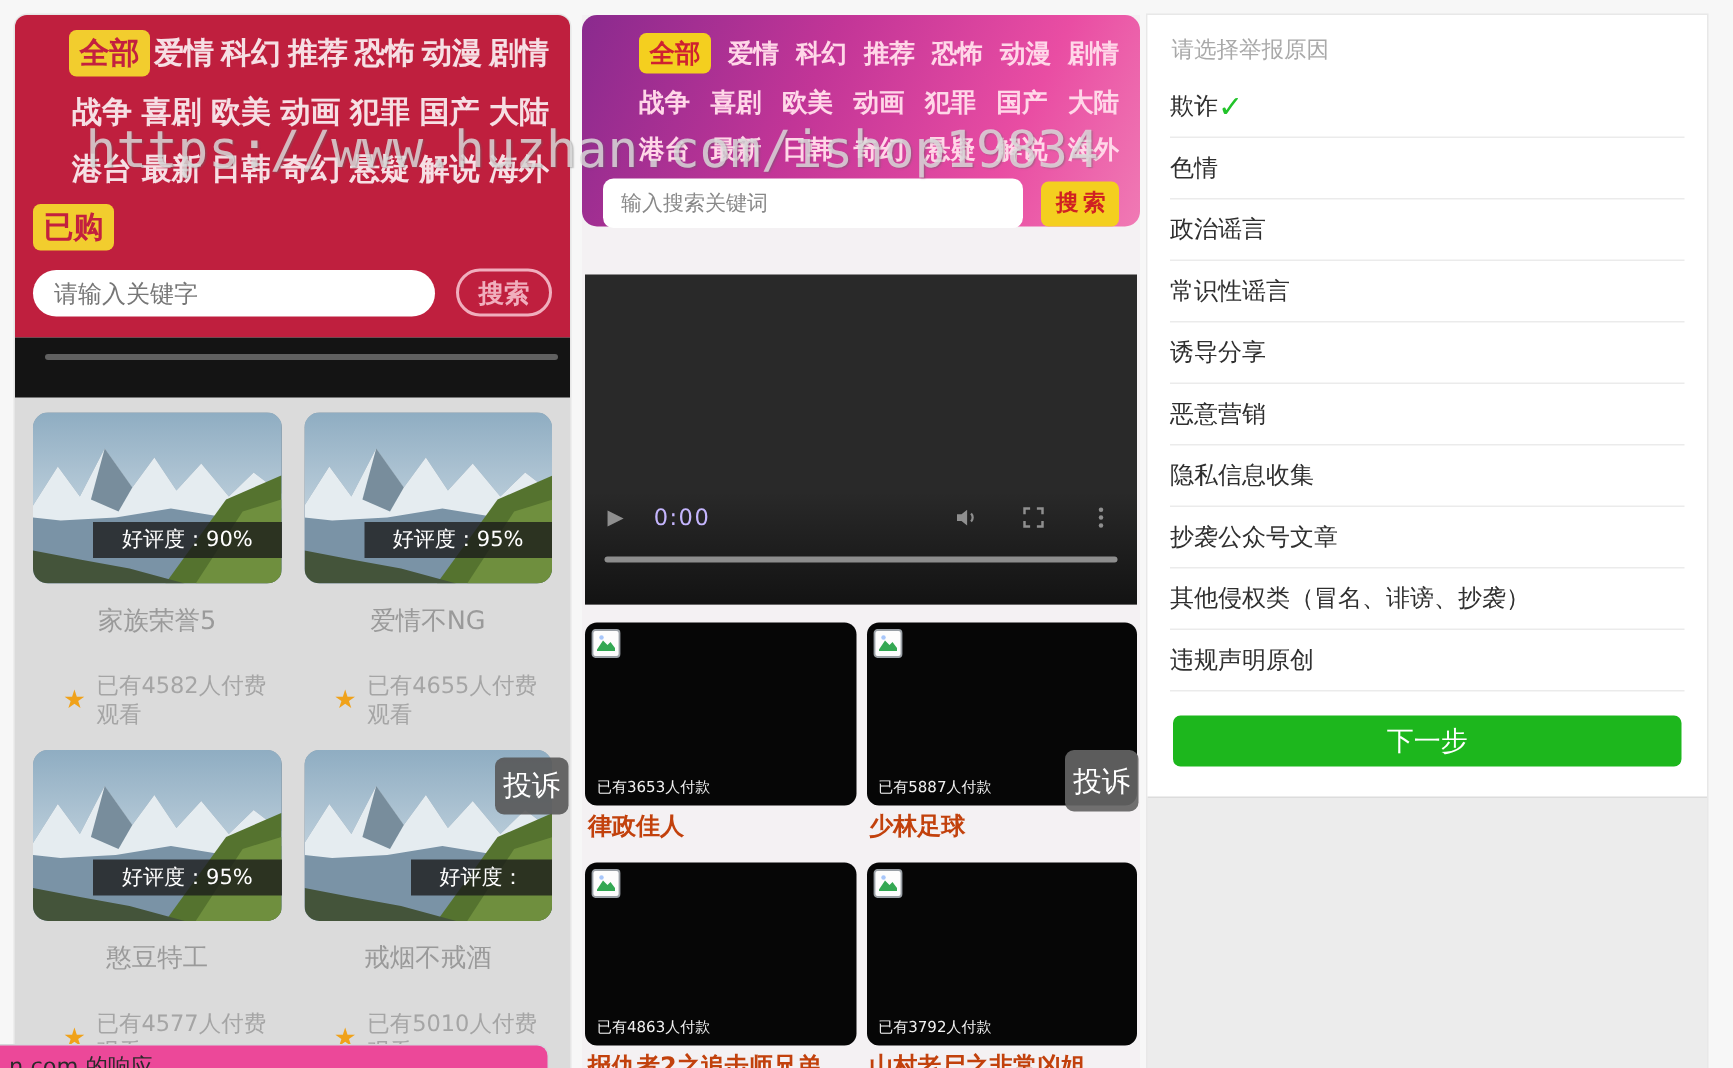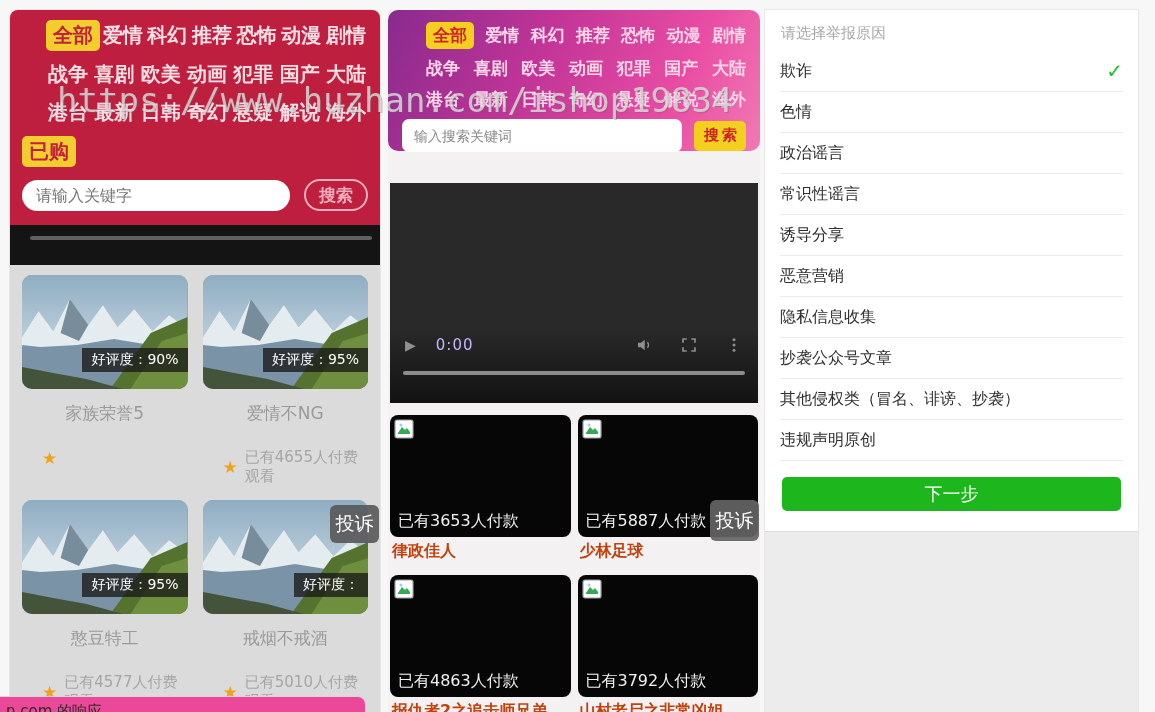--- a/index.html
+++ b/index.html
@@ -19,21 +19,21 @@
   .lp-input { flex:1; height:31px; border:none; border-radius:16px; background:#fff; font-size:16px; color:#555; padding:0 14px; outline:none; }
   .lp-input::placeholder { color:#777; }
   .lp-search-btn { width:64px; height:32px; margin-left:14px; background:transparent; border:2px solid #f0aebd; border-radius:16px; color:#f0aebd; font-size:17px; font-weight:bold; cursor:pointer; }
 
   .lp-player { height:40px; background:#141414; position:relative; }
   .lp-player-line { position:absolute; left:20px; right:8px; top:11px; height:4px; border-radius:2px; background:#606060; }
 
   .lp-cards { padding:10px 12px 0; display:grid; grid-template-columns:1fr 1fr; column-gap:15px; }
   .thumb { position:relative; height:114px; border-radius:10px; overflow:hidden; background:#8da0ae; }
   .thumb svg { position:absolute; left:0; top:0; width:100%; height:100%; }
-  .rating-badge { position:absolute; right:0; bottom:17px; background:rgba(25,25,25,.78); color:#fff; font-size:14px; padding:3px 9px; white-space:nowrap; z-index:2; }
+  .rating-badge { position:absolute; right:0; bottom:17px; background:rgba(25,25,25,.78); color:#fff; font-size:14px; padding:3px 19px; white-space:nowrap; z-index:2; }
   .lp-title { text-align:center; color:#9a9a9a; font-size:17px; margin-top:13px; height:22px; overflow:hidden; }
   .lp-paid { margin:24px 0 14px; padding-left:20px; color:#a5a5a5; font-size:15px; display:flex; align-items:center; gap:7px; }
   .star { color:#f0a21a; font-size:17px; }
 
   .complaint-btn { position:absolute; width:49px; height:38px; background:rgba(88,88,88,.9); color:#fff; font-size:19px; display:flex; align-items:center; justify-content:center; border-radius:6px; z-index:5; cursor:pointer; }
   #lp-complaint { right:1px; top:495px; }
   #mp-complaint { right:1px; top:490px; height:41px; background:rgba(100,100,100,.92); }
 
   
   #middle-panel { left:388px; width:372px; height:702px; background:#f4f1f3; }
@@ -51,28 +51,28 @@
   .mp-controls { position:absolute; left:0; right:0; top:148px; height:28px; display:flex; align-items:center; padding:0 15px; z-index:2; }
   .play-icon { font-size:14px; color:#8f8f8f; cursor:pointer; }
   .time { margin-left:20px; font-size:15px; color:#c4b5fd; letter-spacing:1px; }
   .spacer { flex:1; }
   .ctl { width:18px; height:18px; margin-left:27px; cursor:pointer; }
   .mp-progress { position:absolute; left:13px; right:13px; top:188px; height:4px; border-radius:2px; background:#8d8d8d; z-index:2; cursor:pointer; }
 
   .mp-cards { position:absolute; left:2px; right:2px; top:405px; display:grid; grid-template-columns:1fr 1fr; column-gap:7px; }
   .mp-thumb { position:relative; height:122px; background:#060606; border-radius:8px; }
   .broken-icon { position:absolute; left:4px; top:4px; width:20px; height:20px; }
-  .mp-paid { position:absolute; left:8px; bottom:5px; color:#f0f0f0; font-size:16px; }
+  .mp-paid { position:absolute; left:8px; bottom:5px; color:#f0f0f0; font-size:10px; }
   .mp-title { color:#c2410c; font-size:16px; font-weight:700; margin:4px 2px 12px; height:22px; }
 
   
   #right-panel { left:765px; width:373px; height:702px; background:#ececec; box-shadow:0 0 0 1px #e8e8e8; display:flex; flex-direction:column; }
   .rp-main { background:#fff; padding:0 15px 20px; border-bottom:1px solid #dcdcdc; }
   .rp-title { padding:14px 1px 8px; color:#a9a9a9; font-size:15px; }
-  .report-item { height:41px; display:flex; align-items:center; justify-content:space-between; border-bottom:1px solid #ebebeb; font-size:16px; color:#2f2f2f; cursor:pointer; }
+  .report-item { height:41px; display:flex; align-items:center; justify-content:flex-start; border-bottom:1px solid #ebebeb; font-size:16px; color:#2f2f2f; cursor:pointer; }
   .check { color:#22c32a; font-size:20px; font-weight:bold; }
   .next-btn { display:block; margin:16px 2px 0; height:34px; width:calc(100% - 4px); background:#1db71d; color:#fff; font-size:18px; border:none; border-radius:5px; cursor:pointer; }
   .rp-gray { flex:1; }
 
   
   .watermark { position:absolute; left:57px; top:80px; z-index:40; font-family:"DejaVu Sans Mono","Liberation Mono",monospace; font-size:34px; color:rgba(222,222,222,.8); text-shadow:1px 1px 1px rgba(100,100,100,.4); white-space:nowrap; pointer-events:none; }
   .status-tooltip { position:absolute; left:0; top:696px; z-index:60; width:366px; height:30px; background:#ec4899; border:1px solid #d4d7db; border-left:none; border-radius:0 8px 0 0; display:flex; align-items:center; padding-left:6px; font-size:15px; color:#2a2a2a; }
 </style>
 </head>
 <body>
@@ -136,20 +136,21 @@
     <polygon points="96,114 140,58 180,42 180,114" fill="#55732f"></polygon>
     <polygon points="118,114 152,66 180,58 180,114" fill="#6f8f3e"></polygon>
     <polygon points="0,114 0,92 34,98 70,104 110,114" fill="#44543a"></polygon>
   </svg>
 
         <span class="rating-badge">好评度：90%</span>
       </div>
       <div class="lp-title">家族荣誉5</div>
       <div class="lp-paid">
         <span class="star">★</span>
+        <span>已有4582人付费观看</span>
       </div>
     </div>
     <div class="movie-card">
       <div class="thumb">
   <svg viewBox="0 0 180 114" preserveAspectRatio="none" xmlns="http://www.w3.org/2000/svg">
     <defs>
       <linearGradient id="sky" x1="0" y1="0" x2="0" y2="1">
         <stop offset="0" stop-color="#8fadc2"></stop>
                 <stop offset="1" stop-color="#dfe8ee"></stop>
       </linearGradient>

